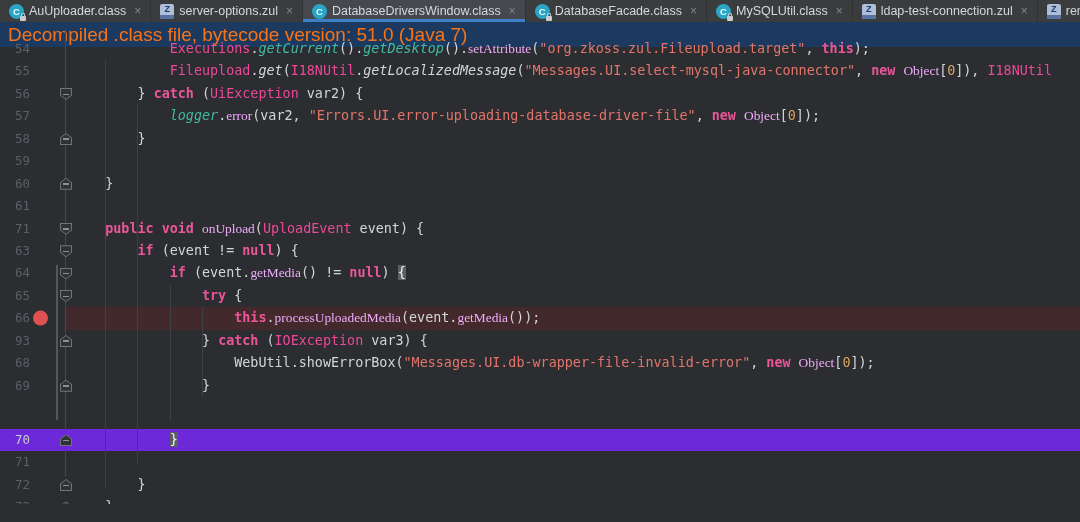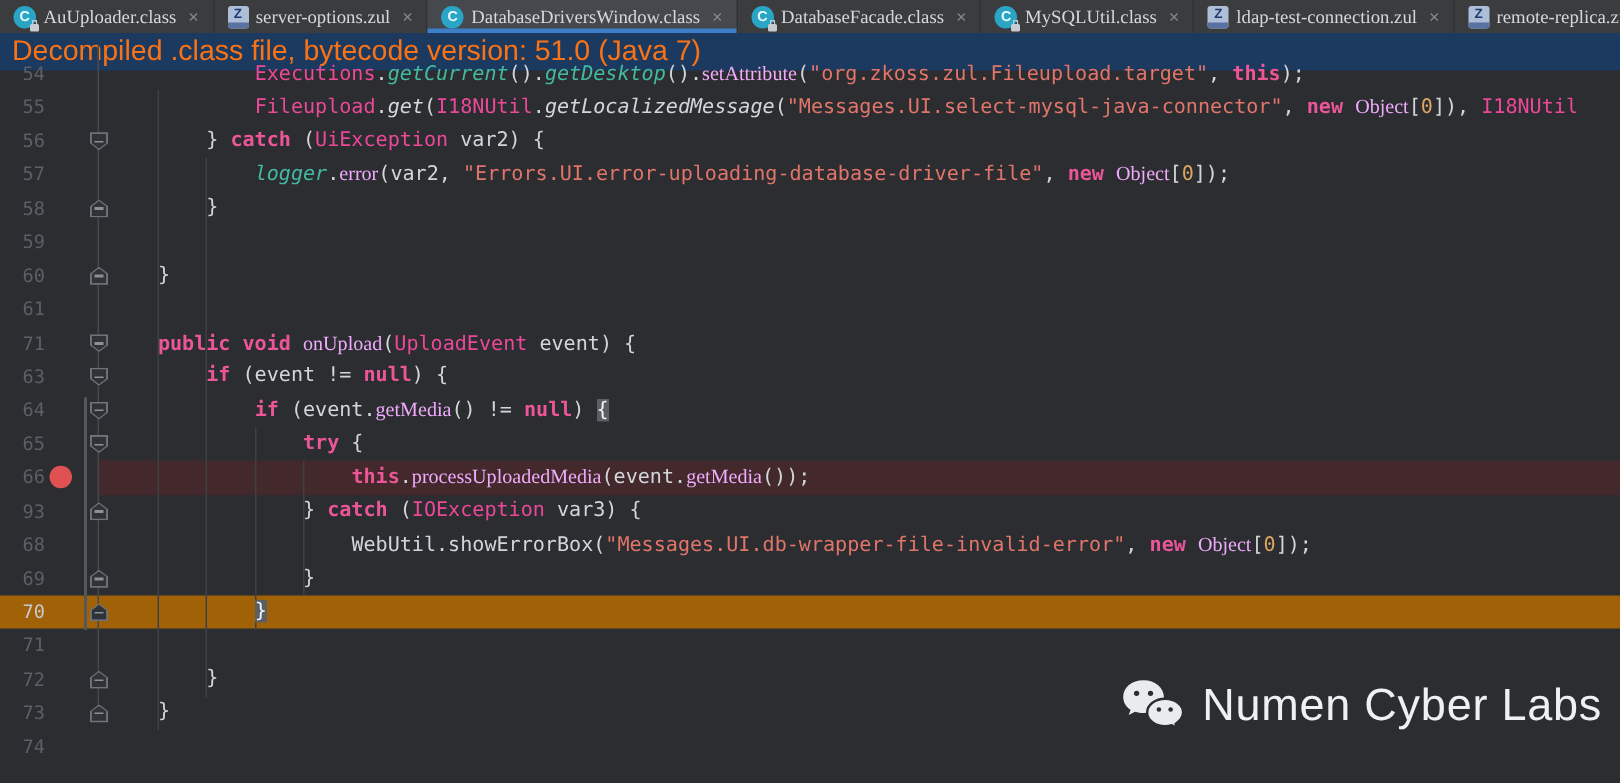--- a/index.html
+++ b/index.html
@@ -4,21 +4,21 @@
 <style>
   html,body{margin:0;padding:0;background:#2b2d30;}
   .stage{position:relative;width:1080px;height:522px;overflow:hidden;background:#2b2d30;
          font-family:"Liberation Sans",sans-serif;}
 
   
   .tabbar{position:absolute;left:0;top:0;width:1080px;height:22px;background:#3a3c3e;
           display:flex;overflow:hidden;}
   .tab{position:relative;display:flex;align-items:center;gap:5px;padding:0 9px;
        height:22px;flex:0 0 auto;border-right:1px solid #303234;cursor:default;}
-  .tab .lbl{font-size:12.5px;color:#d5d8db;white-space:nowrap;font-family:Liberation Serif, serif;}
+  .tab .lbl{font-size:12.5px;color:#d5d8db;white-space:nowrap;}
   .tab .close{font-size:12px;color:#83878c;margin-left:3px;}
   .tab.active{background:#45494e;}
   .tab.active::after{content:"";position:absolute;left:0;right:0;bottom:0;height:3px;background:#3d7ec9;}
 
   .ic-class{position:relative;width:15px;height:15px;border-radius:50%;background:#2aa5c5;
             color:#eafcff;font-size:9.5px;font-weight:bold;display:flex;align-items:center;justify-content:center;flex:0 0 auto;}
   .ic-class .lock{position:absolute;right:-2px;bottom:-2px;width:6px;height:5px;background:#c9cdd2;border-radius:1px;}
   .ic-class .lock::before{content:"";position:absolute;left:1px;top:-3px;width:2px;height:3px;
             border:1px solid #c9cdd2;border-bottom:none;border-radius:2px 2px 0 0;}
   .ic-zul{position:relative;width:14px;height:15px;border-radius:2px;background:#aebdd8;flex:0 0 auto;overflow:hidden;}
@@ -27,21 +27,21 @@
 
   
   .banner{position:absolute;left:0;top:22px;width:1080px;height:25px;background:#1c3a5f;
           display:flex;align-items:center;padding-left:8px;box-sizing:border-box;}
   .banner span{font-size:19px;color:#f97316;}
 
   
   .editor{position:absolute;left:0;top:29px;width:1080px;height:475px;overflow:hidden;}
   .rows{position:absolute;left:0;top:9px;width:100%;}
   .row{position:relative;height:22.45px;}
-  .row.caret{background:#a16207;}
+  .row.caret{background:#6d28d9;margin-top:32px;}
   .bp-bg{position:absolute;left:66px;right:0;top:0;bottom:0;background:#43292b;}
   .ln{position:absolute;left:0;top:0;width:30px;text-align:right;
       font:12.4px "DejaVu Sans Mono",monospace;color:#5a6066;line-height:22.45px;z-index:2;}
   .row.caret .ln{color:#c6cbd1;}
   .bp-dot{position:absolute;left:33px;top:50%;transform:translateY(-50%);width:15px;height:15px;
           border-radius:50%;background:#e05252;z-index:2;}
   .fold{position:absolute;left:60px;top:50%;transform:translateY(-50%);width:12px;height:12px;
         background:#70747a;z-index:2;}
   .fold::before{content:"";position:absolute;inset:1px;background:#2f3236;clip-path:inherit;}
   .fold::after{content:"";position:absolute;left:3px;right:3px;top:5.5px;height:1.4px;background:#8c9096;}
@@ -227,25 +227,14 @@
           <span class="ln">73</span>
           <div class="fold up"></div>
           <span class="code"><span class="seg-d">    </span><span class="seg-d">}</span></span>
         </div>
         <div class="row">
           <span class="ln">74</span>
         </div>
       </div>
   </div>
 
-  <div class="watermark">
-    <svg width="52" height="48" viewBox="0 0 52 48">
-      <path d="M18 2 C8 2 1 8 1 16 c0 4.5 2.4 8.2 6.2 10.8 L5.6 31 l5.3-2.7 c2.2.7 4.6 1.2 7.1 1.2 9.9 0 17-6.1 17-13.5 S27.9 2 18 2 Z" fill="#e9ebed"></path>
-      <circle cx="12.2" cy="13" r="2.2" fill="#2b2d30"></circle>
-      <circle cx="23.8" cy="13" r="2.2" fill="#2b2d30"></circle>
-      <path d="M36 17.5 c-8.3 0-15 5.1-15 11.5 s6.7 11.5 15 11.5 c1.9 0 3.8-.3 5.5-.9 L46 42 l-1.3-3.5 C47.8 36.3 51 33 51 29 c0-6.4-6.7-11.5-15-11.5 Z" fill="#e9ebed" stroke="#2b2d30" stroke-width="2"></path>
-      <circle cx="30.8" cy="26.5" r="1.9" fill="#2b2d30"></circle>
-      <circle cx="40.6" cy="26.5" r="1.9" fill="#2b2d30"></circle>
-    </svg>
-    <span class="wm-text">Numen Cyber Labs</span>
-  </div>
 
 </div>
 
 </body></html>

